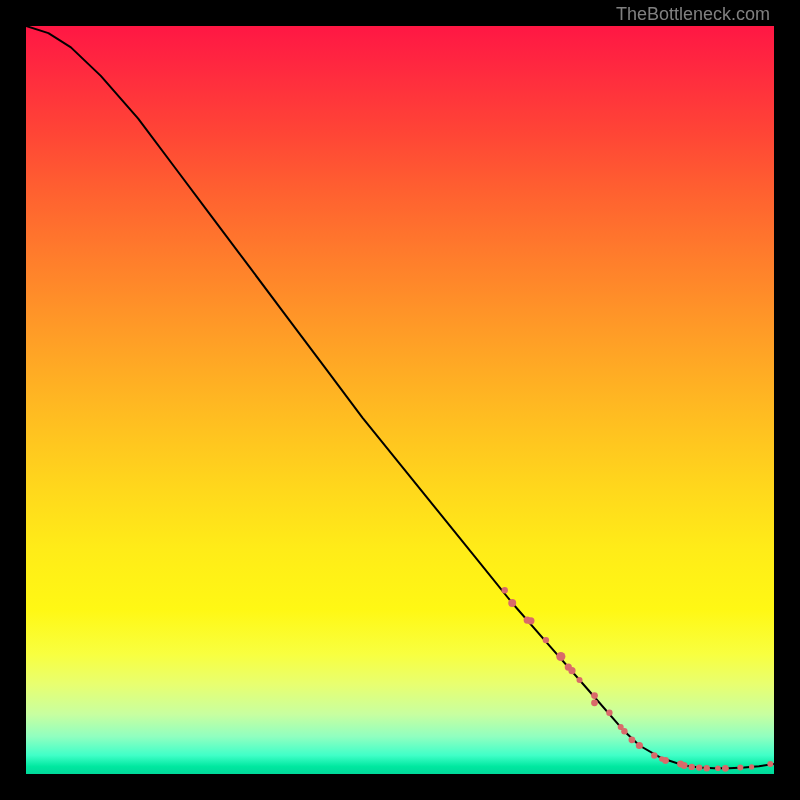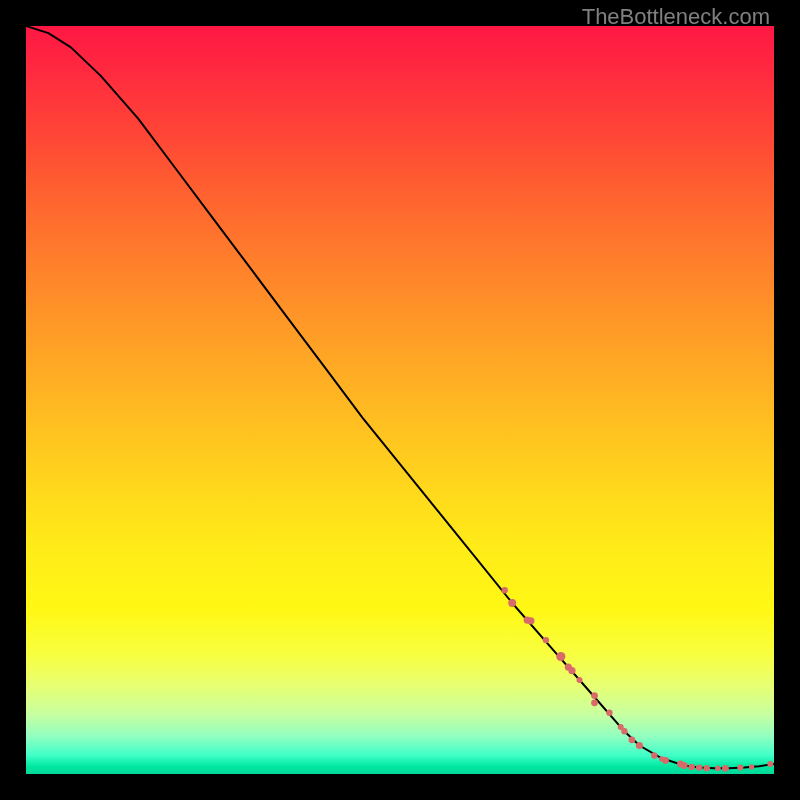--- a/index.html
+++ b/index.html
@@ -8,21 +8,21 @@
   height: 800px;
   background: #000;
   position: relative;
   overflow: hidden;
 }
 .attribution {
   position: absolute;
   top: 4px;
   right: 30px;
   font-family: Arial, sans-serif;
-  font-size: 22px;
+  font-size: 18px;
   color: #808080;
   z-index: 10;
 }
 .plot-area {
   position: absolute;
   left: 26px;
   top: 26px;
   width: 748px;
   height: 748px;
 }

